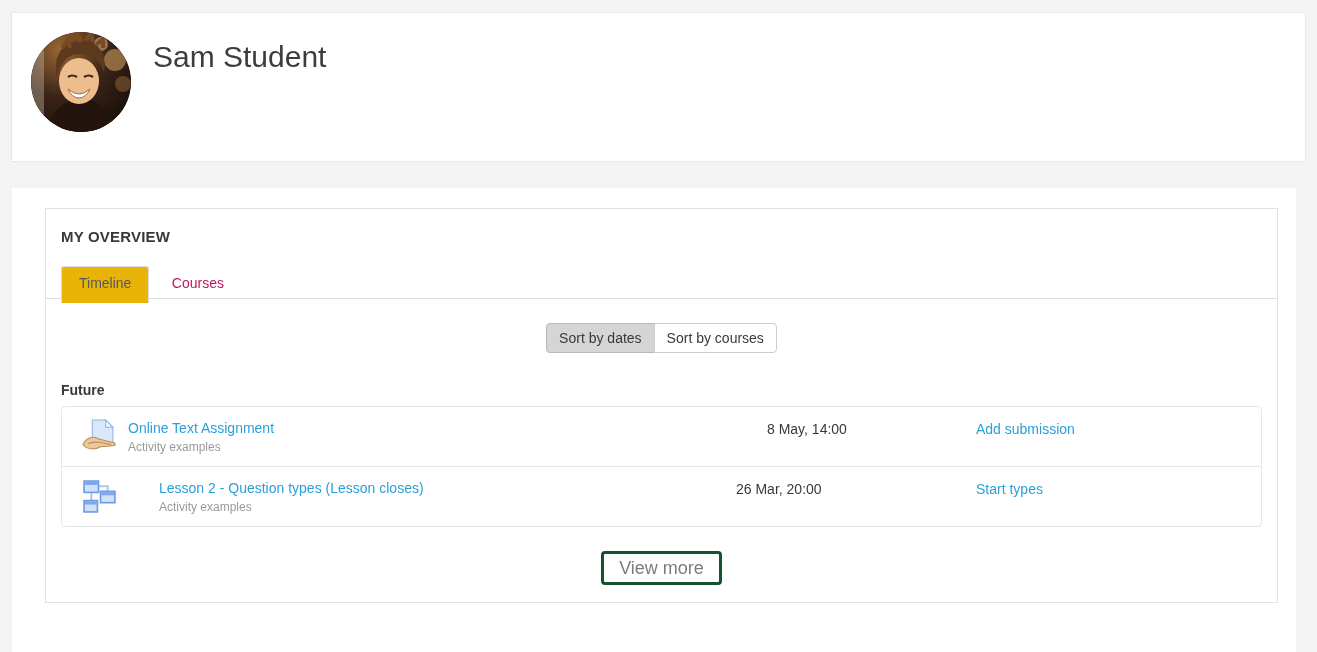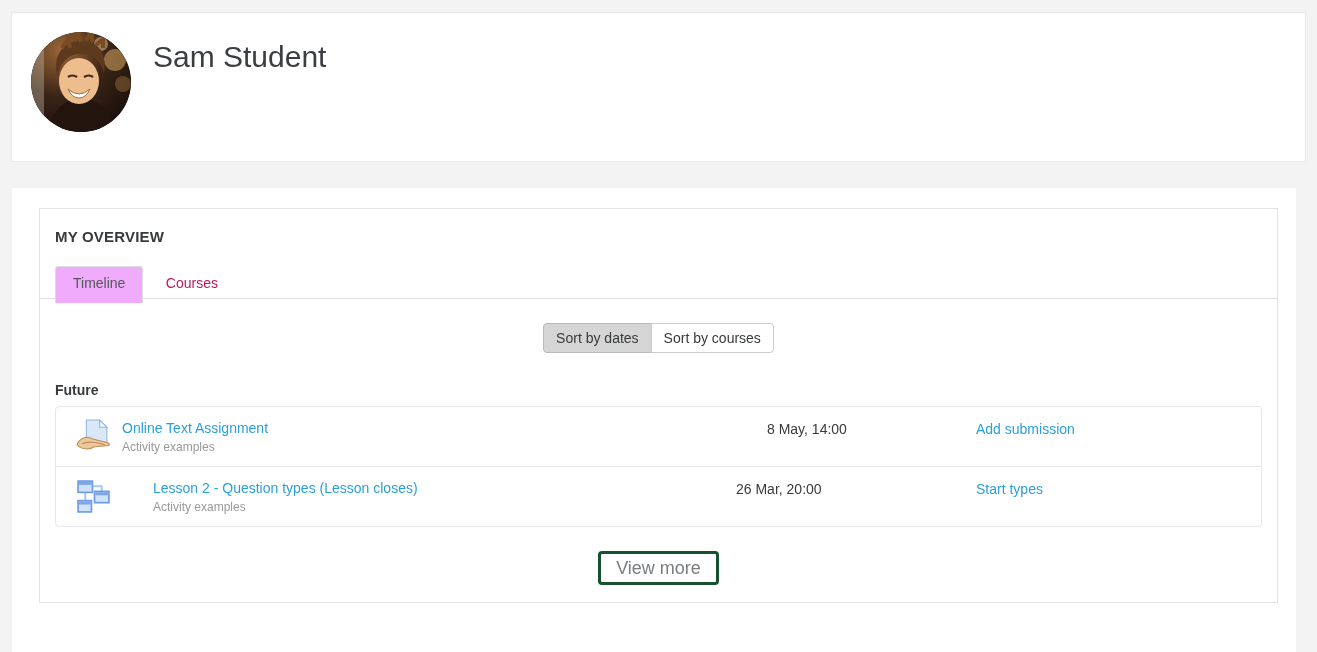--- a/index.html
+++ b/index.html
@@ -22,40 +22,40 @@
   .profile-name {
     position: absolute; left: 141px; top: 22px;
     font-size: 30px; font-weight: 400; color: #3b3e40; line-height: 44px;
   }
   
   .main-card {
     position: absolute; left: 12px; top: 188px; width: 1284px; height: 464px;
     background: #fff;
   }
   .overview-block {
-    position: absolute; left: 27px; top: 20px; right: 18px; height: 395px;
+    position: absolute; left: 33px; top: 20px; right: 18px; height: 395px;
     border: 1px solid #e3e3e3; background: #fff;
     padding: 0 15px;
   }
   .block-title {
     margin-top: 19px;
     font-size: 15px; font-weight: bold; color: #373a3c; letter-spacing: .2px;
   }
   
   .tabbar { position: relative; margin-top: 21px; height: 37px; }
   .tabbar::before {
     content: ""; position: absolute; left: -15px; right: -15px; top: 32px;
     border-top: 1px solid #ddd;
   }
   .tab {
     position: relative; display: inline-block; padding: 8px 17px;
     font-size: 14px; cursor: pointer; line-height: 16px;
   }
   .tab.active {
-    background: #f0abfc; border: 1px solid #ddd; border-bottom: none;
+    background: #eab308; border: 1px solid #ddd; border-bottom: none;
     border-radius: 3px 3px 0 0; height: 37px; color: #55595c;
   }
   .tab.inactive { color: #be185d; margin-left: 1px; }
   
   .sort-row { margin-top: 20px; text-align: center; }
   .btn-group { display: inline-flex; }
   .sort-btn {
     font-size: 14px; color: #373a3c; background: #fff; border: 1px solid #ccc;
     padding: 6px 12px; line-height: 16px; cursor: pointer;
     font-family: inherit;

